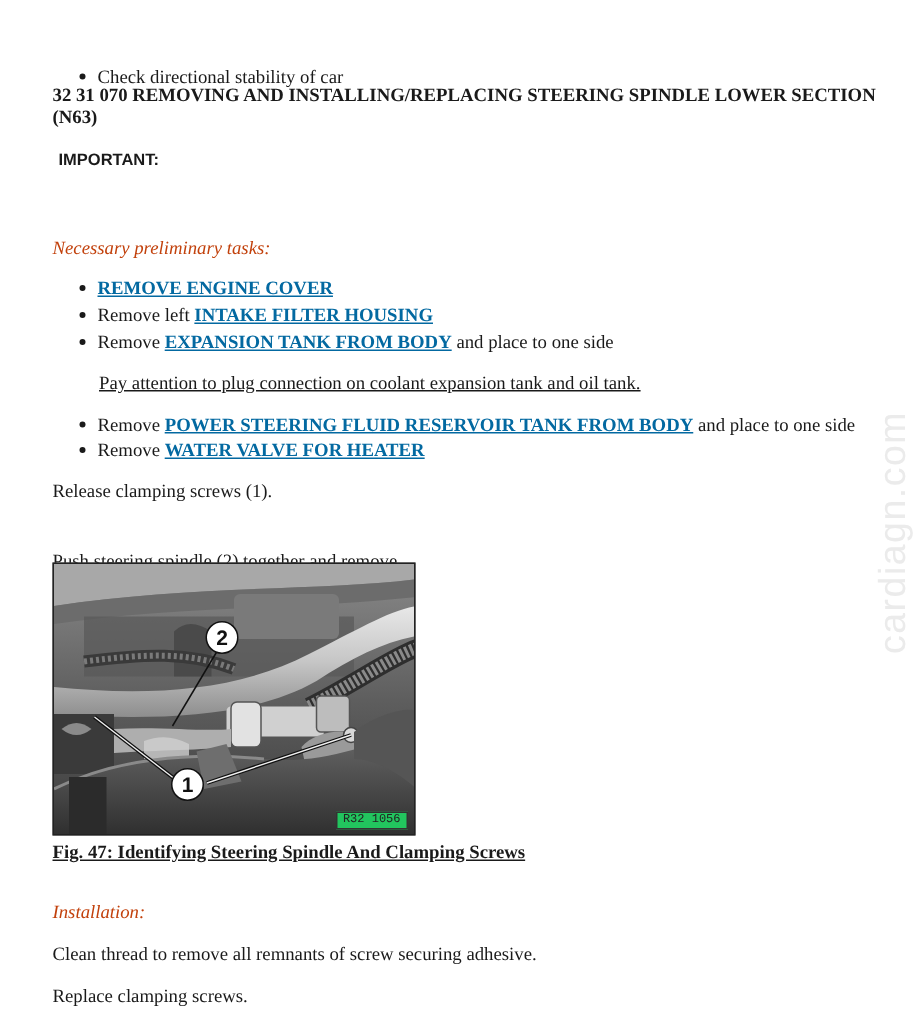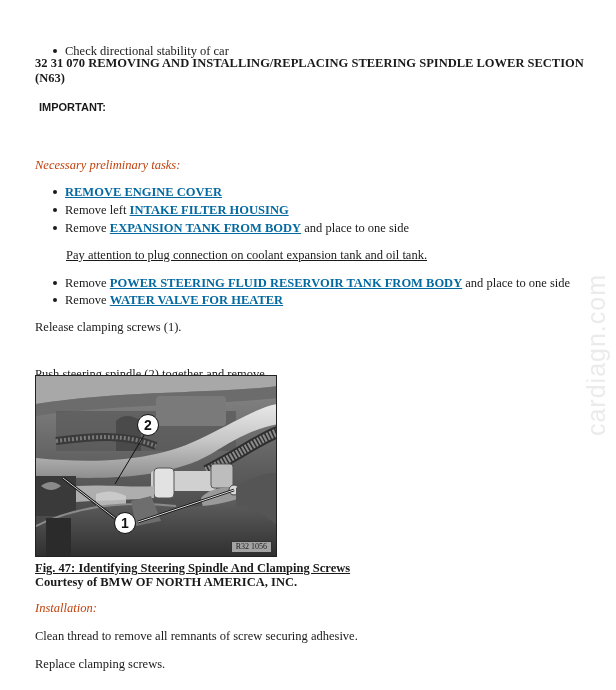--- a/index.html
+++ b/index.html
@@ -45,22 +45,22 @@
     }
     .fig-caption .title { text-decoration: underline; }
     .watermark {
       position: absolute; left: 596px; top: 355px;
       transform: translate(-50%, -50%) rotate(-90deg);
       font-family: "Liberation Sans", "DejaVu Sans", sans-serif;
       font-size: 25px; color: #ebebeb; letter-spacing: 1px; white-space: nowrap;
     }
     .refcode {
       position: absolute; right: 4px; bottom: 3px;
-      background: #a3a3a3; border: 1px solid #333; padding: 0 4px;
-      font-family: Liberation Serif, serif;
+      background: #22c55e; border: 1px solid #333; padding: 0 4px;
+      font-family: Liberation Mono, monospace;
       font-size: 8px; line-height: 10px; color: #222;
     }
   </style>
 </head>
 <body>
 
 <div class="bullet-row" style="top:44px;">
   <span class="bullet-dot"></span><span>Check directional stability of car</span>
 </div>
 
@@ -159,20 +159,19 @@
     <span>2</span>
   </div>
   <div class="abs" style="left:78px; top:136px; width:22px; height:22px; border-radius:50%; background:#fff; border:1.5px solid #111; box-sizing:border-box; display:flex; align-items:center; justify-content:center; font-family:'Liberation Sans','DejaVu Sans',sans-serif; font-weight:bold; font-size:14px; color:#111;">
     <span>1</span>
   </div>
   <div class="refcode">R32 1056</div>
 </div>
 
 <div class="fig-caption">
   <div class="title">Fig. 47: Identifying Steering Spindle And Clamping Screws</div>
-  <div>Courtesy of BMW OF NORTH AMERICA, INC.</div>
 </div>
 
 <div class="para italic" style="top:601px;">Installation:</div>
 <div class="para" style="top:629px;">Clean thread to remove all remnants of screw securing adhesive.</div>
 <div class="para" style="top:657px;">Replace clamping screws.</div>
 
 <div class="watermark">cardiagn.com</div>
 
 </body></html>

